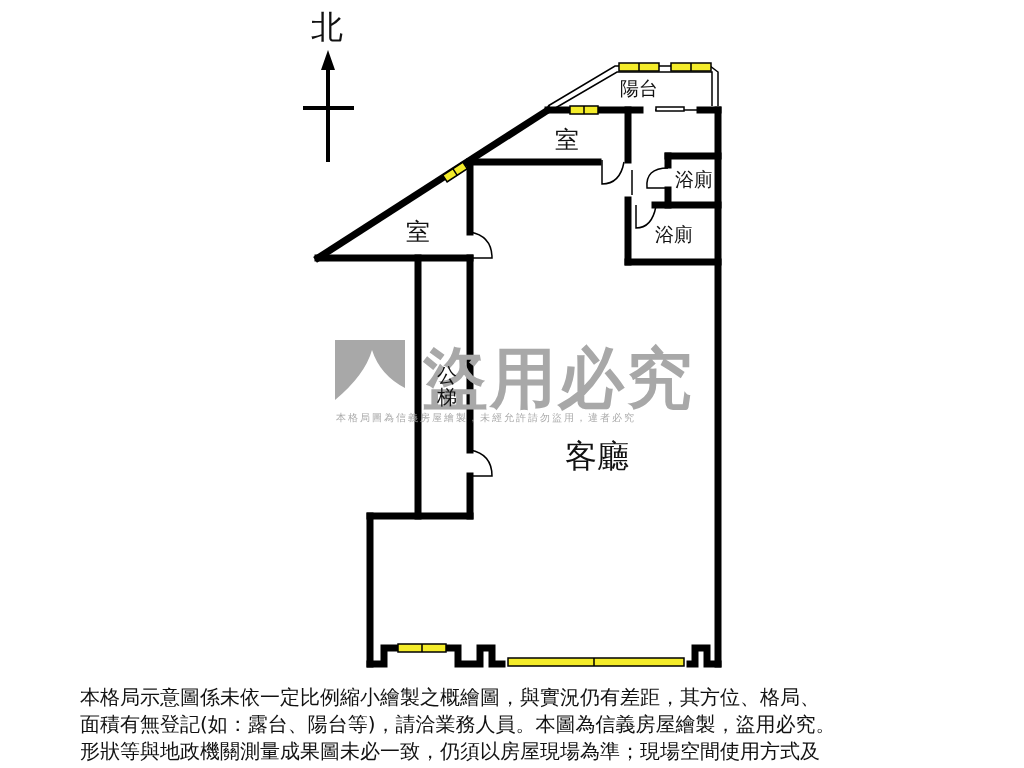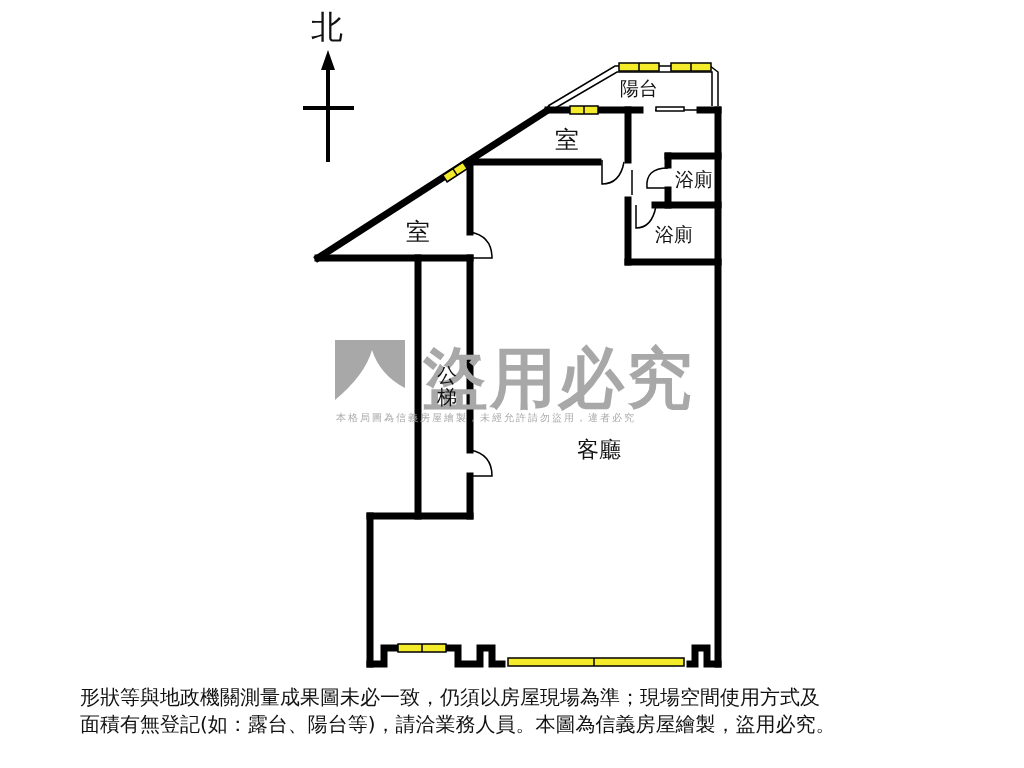--- a/index.html
+++ b/index.html
@@ -7,21 +7,21 @@
          font-family:"DejaVu Sans", sans-serif; }
   #plan { position:absolute; left:0; top:0; width:1024px; height:680px; }
   .label { position:absolute; color:#111; font-family:"DejaVu Serif", serif; white-space:nowrap; }
   .north-label { left:311px; top:6px; font-size:32px; }
   .room-balcony { left:620px; top:76px; font-size:19px; }
   .room-room1 { left:555px; top:124px; font-size:24px; }
   .room-room2 { left:406px; top:216px; font-size:24px; }
   .room-bath1 { left:675px; top:167px; font-size:19px; }
   .room-bath2 { left:655px; top:222px; font-size:19px; }
   .room-stair { left:437px; top:366px; font-size:20px; line-height:22px; width:22px; white-space:normal;font-family:Liberation Mono, monospace; }
-  .room-living { left:577px; top:435px; font-size:22px; }
+  .room-living { left:565px; top:435px; font-size:32px; }
   .wm-brand { position:absolute; left:422px; top:334px; font-size:66px; color:#a8a8a8;
               font-family:"DejaVu Sans", sans-serif; letter-spacing:2px; font-weight:bold; }
   .wm-sub { position:absolute; left:336px; top:411px; font-size:10px; color:#aaaaaa; letter-spacing:2px; }
   #disclaimer { position:absolute; left:80px; top:684px; width:880px; font-size:20px;
                 line-height:27px; color:#111; font-family:"DejaVu Sans", sans-serif; }
   #disclaimer div { white-space:nowrap; }
 </style>
 </head>
 <body>
 
@@ -111,15 +111,16 @@
 
 <div class="label room-balcony">陽台</div>
 <div class="label room-room1">室</div>
 <div class="label room-room2">室</div>
 <div class="label room-bath1">浴廁</div>
 <div class="label room-bath2">浴廁</div>
 <div class="label room-stair">公梯</div>
 <div class="label room-living">客廳</div>
 
 <div id="disclaimer">
+  <div>本格局示意圖係未依一定比例縮小繪製之概繪圖，與實況仍有差距，其方位、格局、</div>
+  <div>面積有無登記(如：露台、陽台等)，請洽業務人員。本圖為信義房屋繪製，盜用必究。</div>
   <div>形狀等與地政機關測量成果圖未必一致，仍須以房屋現場為準；現場空間使用方式及</div>
-  <div>面積有無登記(如：露台、陽台等)，請洽業務人員。本圖為信義房屋繪製，盜用必究。</div>
 </div>
 
 </body></html>

